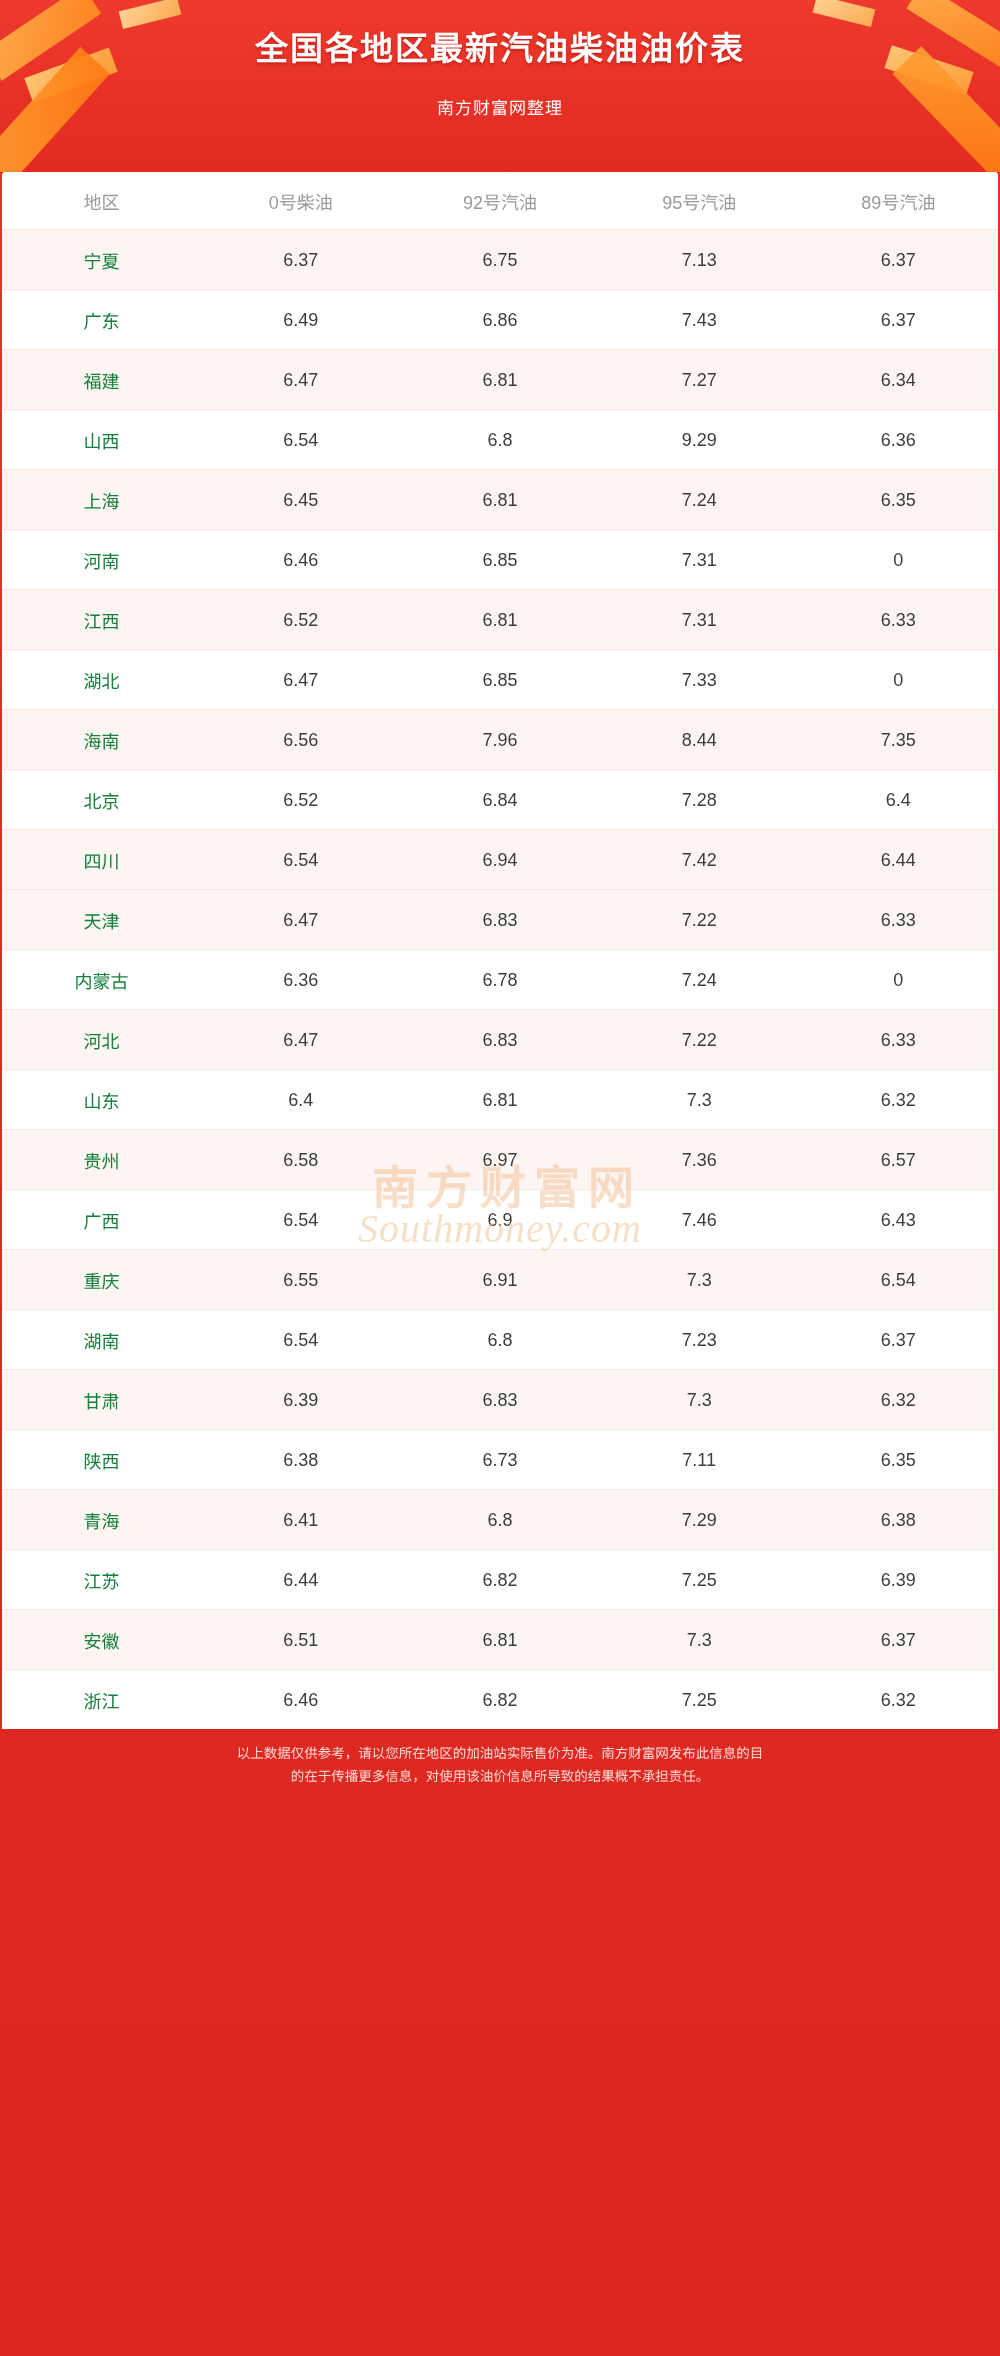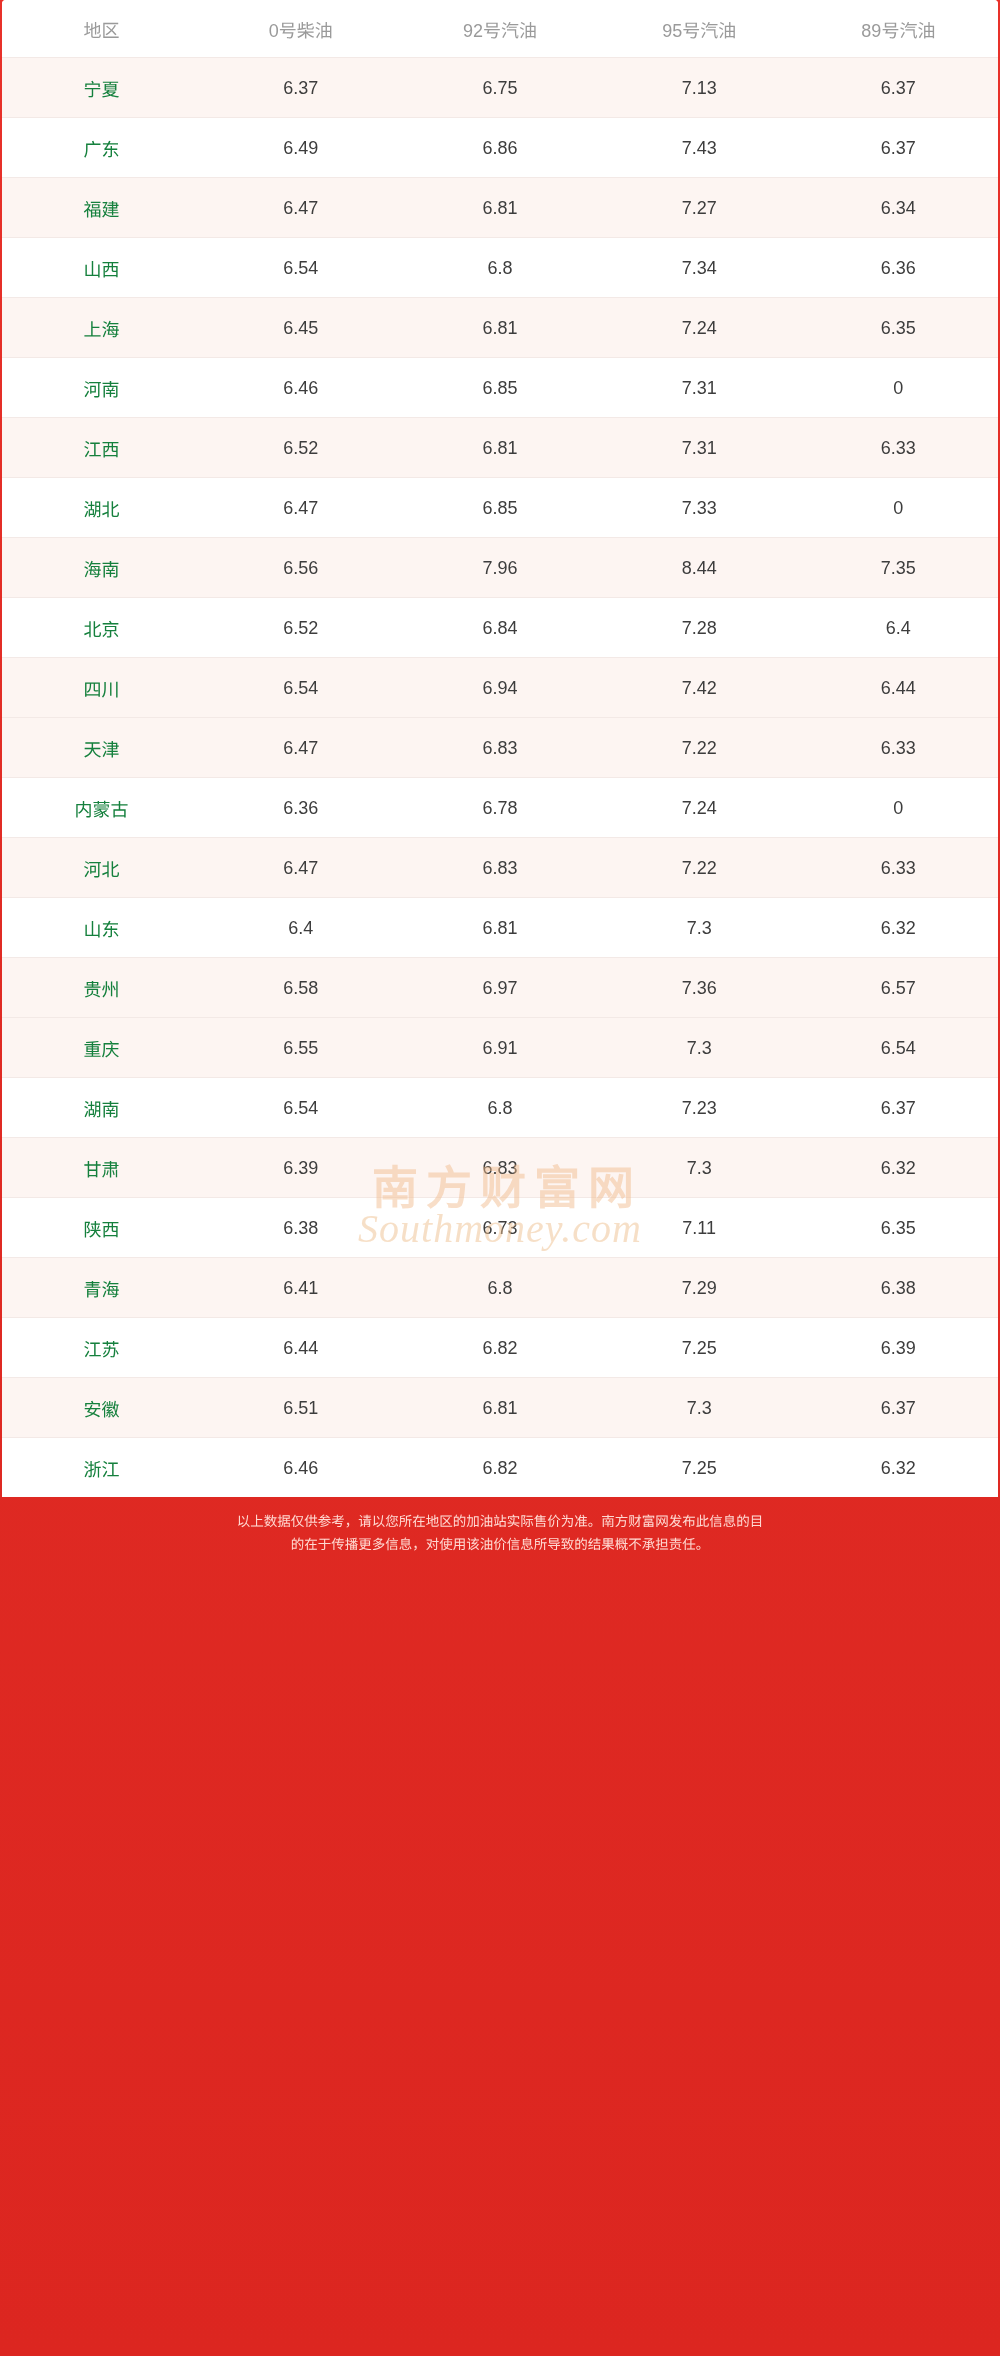--- a/index.html
+++ b/index.html
@@ -142,20 +142,32 @@
     font-size: 13.5px;
     line-height: 1.7;
     text-align: center;
   }
 </style>
 </head>
 <body>
 
 <div class="page">
 
+  <div class="hdr">
+    <span class="ribbon r1"></span>
+    <span class="ribbon r2"></span>
+    <span class="ribbon r3"></span>
+    <span class="ribbon r4"></span>
+    <span class="ribbon r5"></span>
+    <span class="ribbon r6"></span>
+    <span class="ribbon r7"></span>
+    <span class="ribbon r8"></span>
+    <div class="title">全国各地区最新汽油柴油油价表</div>
+    <div class="subtitle">南方财富网整理</div>
+  </div>
 
   <div class="card">
     <table>
       <colgroup>
         <col class="c0">
           <col class="c1">
           <col class="c2">
           <col class="c3">
           <col class="c4">
       </colgroup>
@@ -187,21 +199,21 @@
             <td class="region">福建</td>
             <td>6.47</td>
             <td>6.81</td>
             <td>7.27</td>
             <td>6.34</td>
           </tr>
           <tr class="even">
             <td class="region">山西</td>
             <td>6.54</td>
             <td>6.8</td>
-            <td>7.34</td>
+            <td>9.29</td>
             <td>6.36</td>
           </tr>
           <tr class="odd">
             <td class="region">上海</td>
             <td>6.45</td>
             <td>6.81</td>
             <td>7.24</td>
             <td>6.35</td>
           </tr>
           <tr class="even">
@@ -274,20 +286,27 @@
             <td>7.3</td>
             <td>6.32</td>
           </tr>
           <tr class="odd">
             <td class="region">贵州</td>
             <td>6.58</td>
             <td>6.97</td>
             <td>7.36</td>
             <td>6.57</td>
           </tr>
+          <tr class="even">
+            <td class="region">广西</td>
+            <td>6.54</td>
+            <td>6.9</td>
+            <td>7.46</td>
+            <td>6.43</td>
+          </tr>
           <tr class="odd">
             <td class="region">重庆</td>
             <td>6.55</td>
             <td>6.91</td>
             <td>7.3</td>
             <td>6.54</td>
           </tr>
           <tr class="even">
             <td class="region">湖南</td>
             <td>6.54</td>

